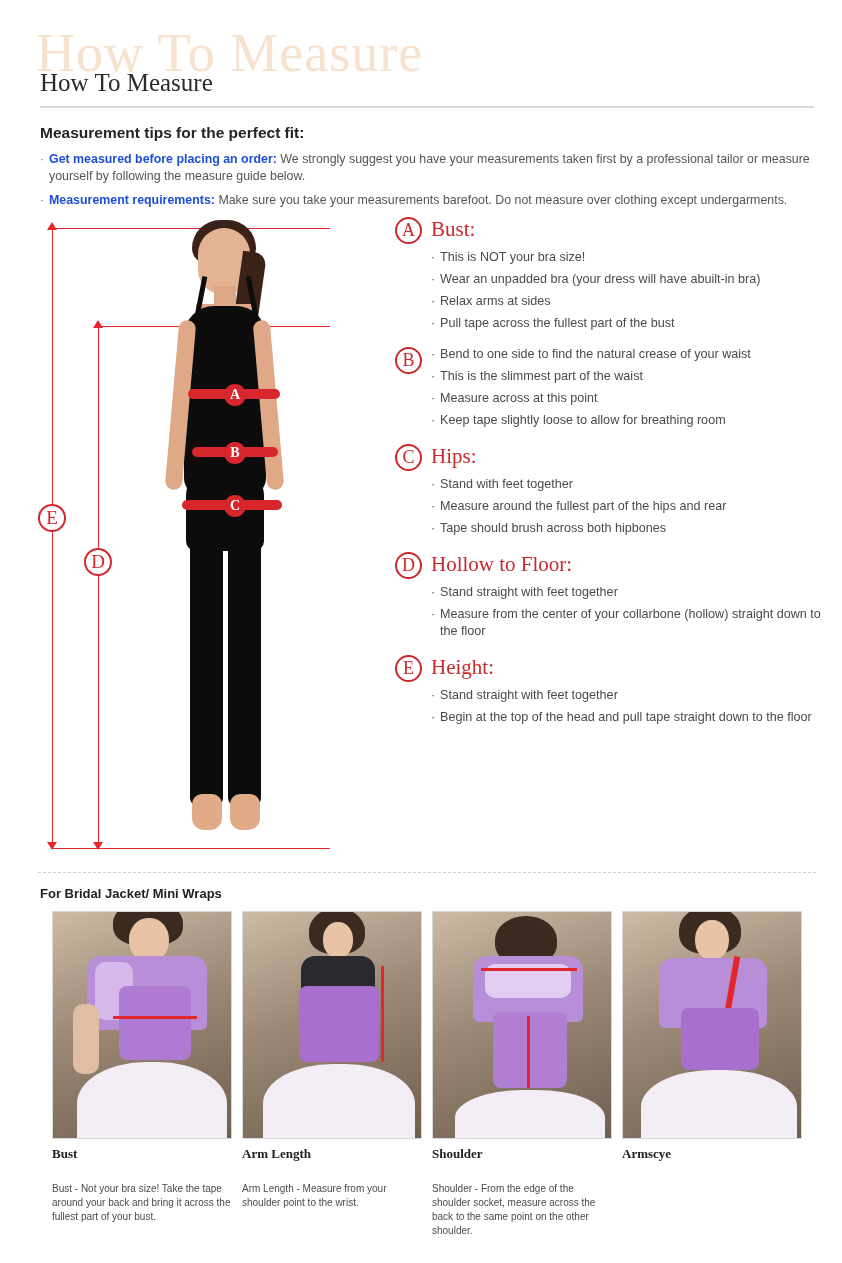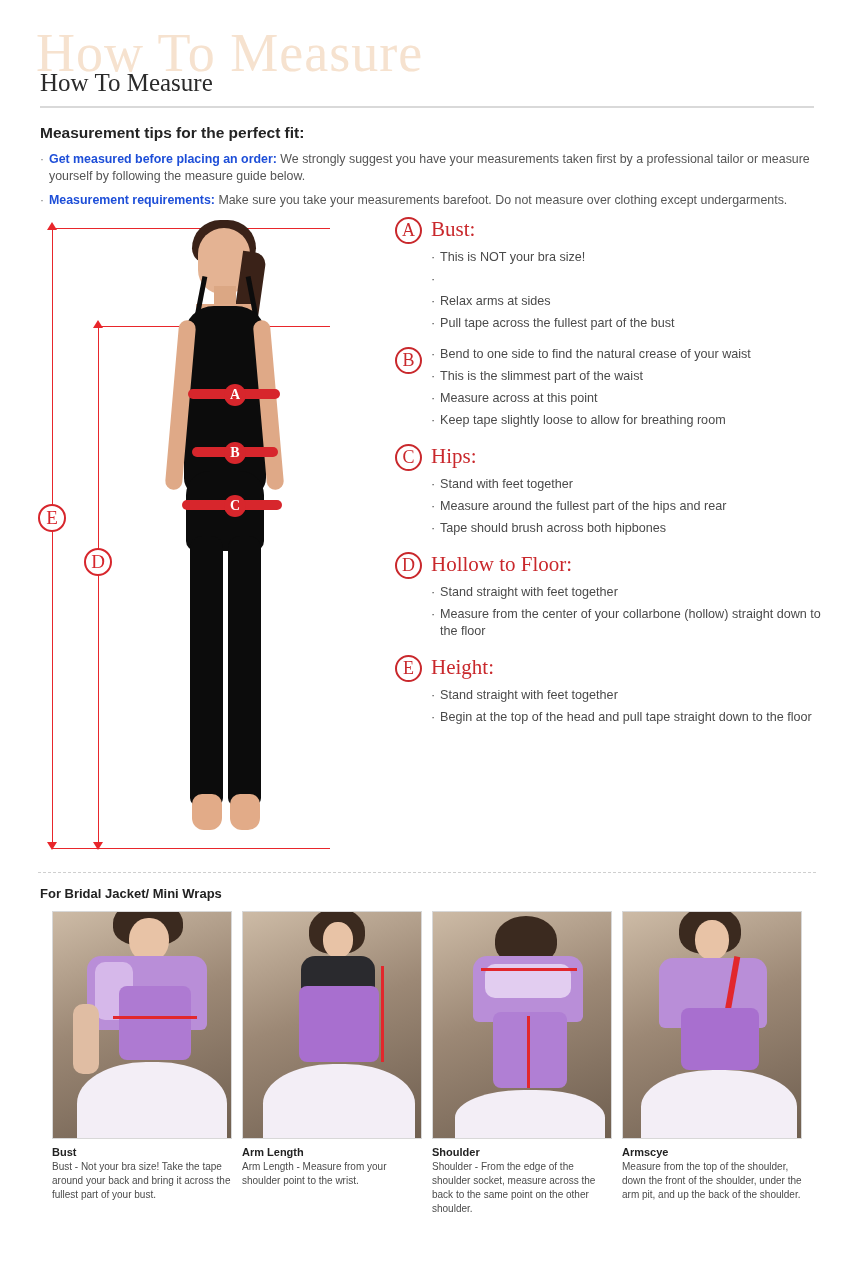--- a/index.html
+++ b/index.html
@@ -300,24 +300,25 @@
   }
   .card { width: 180px; }
   .photo {
     width: 180px; height: 228px;
     border: 1px solid #d8d8d8;
     position: relative;
     overflow: hidden;
     background: #cfc3b4;
   }
   .card-title {
-    font-size: 11px;
+    font-size: 13px;
     font-weight: bold;
     color: #222;
-    margin: 7px 0 2px 0;
+    margin: 7px 0 20px 0;
+    font-family: Liberation Serif, serif;
   }
   .card-text {
     font-size: 10px;
     line-height: 14px;
     color: #4b4b4b;
   }
 
   
   .bg-wall {
     position: absolute; inset: 0;
@@ -434,20 +435,21 @@
 
     <div class="sec">
       <div class="sec-badge">A</div>
       <div class="sec-title">Bust:</div>
       <div class="bullet">
           <span class="bd">·</span>
           <span>This is NOT your bra size!</span>
         </div>
       <div class="bullet">
           <span class="bd">·</span>
+          <span>Wear an unpadded bra (your dress will have abuilt-in bra)</span>
         </div>
       <div class="bullet">
           <span class="bd">·</span>
           <span>Relax arms at sides</span>
         </div>
       <div class="bullet">
           <span class="bd">·</span>
           <span>Pull tape across the fullest part of the bust</span>
         </div>
     </div>
@@ -574,17 +576,16 @@
       <div class="photo">
         <div class="bg-wall"></div>
         <div class="hair2" style="left:56px; top:-6px; width:62px; height:48px;"></div>
         <div class="face2" style="left:72px; top:8px; width:34px; height:40px;"></div>
         <div class="jacket" style="left:36px; top:46px; width:108px; height:70px;"></div>
         <div class="red-line" style="left:104px; top:44px; width:6px; height:84px; transform:rotate(10deg);"></div>
         <div class="corset" style="left:58px; top:96px; width:78px; height:62px; background:#a86fcf;"></div>
         <div class="skirt" style="left:18px; top:158px; width:156px; height:80px;"></div>
       </div>
       <div class="card-title">Armscye</div>
-      <div class="card-text">Measure from the top of the shoulder, down the front of the shoulder, under the arm pit, and up the back of the shoulder.</div>
     </div>
 
   </div>
 </div>
 
 </body></html>

